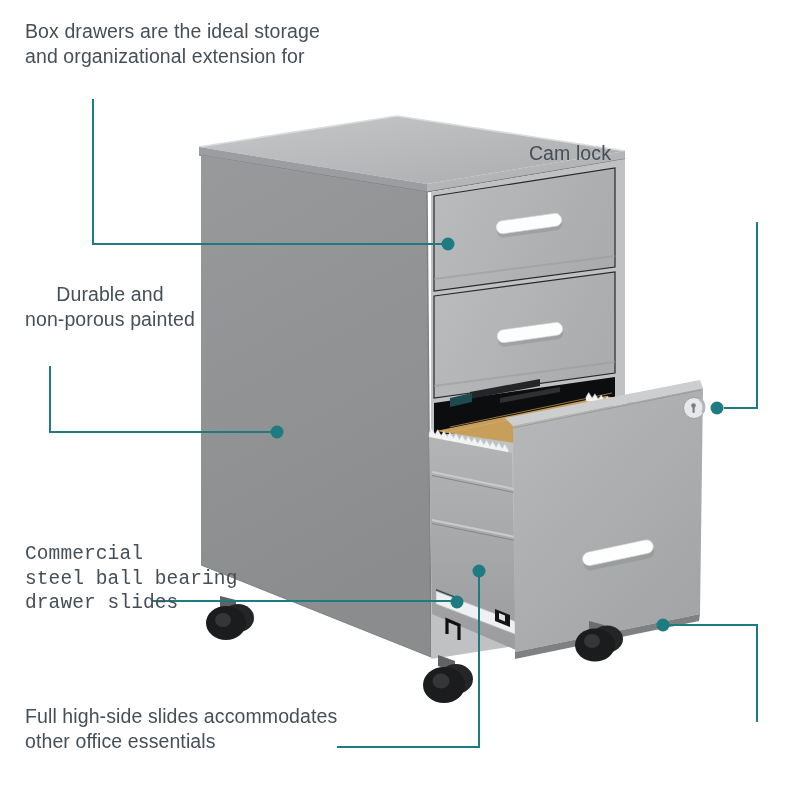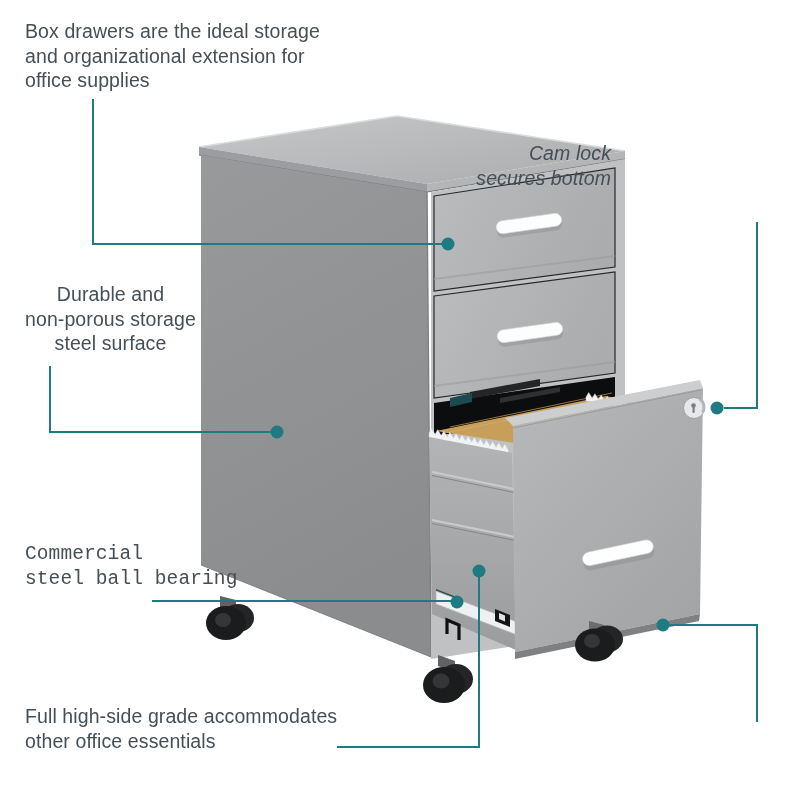--- a/index.html
+++ b/index.html
@@ -2,21 +2,21 @@
 <html style="--accent: #1e7b82; --text: #454f58; --bg: #ffffff; --cabinet-gray: #b1b3b5; --side-panel-gray: #919395; --folder-tan: #c79f5b; --caster-black: #1b1c1e;"><head>
 <meta charset="utf-8">
 <style>
   html,body{margin:0;padding:0;background:#fff;}
   body{width:800px;height:800px;position:relative;overflow:hidden;
        font-family:"Liberation Sans","DejaVu Sans",sans-serif;}
   .stage{position:absolute;inset:0;width:636px;height:800px;border-radius:27px;}
   svg{position:absolute;left:0;top:0;}
   .callout{position:absolute;font-size:19.5px;line-height:24.5px;color:var(--text,#454f58);
            letter-spacing:.1px;white-space:nowrap;}
-  .callout.right{text-align:right;font-style:italic;}
+  .callout.right{text-align:right;}
   .cline{stroke:var(--accent,#1e7b82);stroke-width:2;fill:none;}
   .cdot{fill:var(--accent,#1e7b82);}
 </style>
 </head>
 <body>
 
 <div class="stage">
 
   <svg width="800" height="800" viewBox="0 0 800 800" role="img" aria-label="Gray three-drawer mobile file cabinet on casters with bottom drawer open showing a hanging file folder rail">
     <defs>
@@ -168,38 +168,36 @@
     </g>
     <g>
       <polyline class="cline" points="669,625 757,625 757,722"></polyline>
       <circle class="cdot" cx="663" cy="625" r="6.5"></circle>
     </g>
   </svg>
 
   <div class="callout" style="left:25px;top:19px;">
     <div>Box drawers are the ideal storage</div>
     <div>and organizational extension for</div>
-    <div>office supplies</div>
   </div>
 
   <div class="callout right" style="right:25px;top:141px;">
     <div>Cam lock</div>
-    <div>secures bottom</div>
   </div>
 
   <div class="callout" style="left:25px;top:282px;text-align:center;">
     <div>Durable and</div>
-    <div>non-porous storage</div>
-    <div>steel surface</div>
+    <div>non-porous painted</div>
   </div>
 
   <div class="callout" style="left:25px;top:542px;font-family:Liberation Mono, monospace;">
     <div>Commercial</div>
     <div>steel ball bearing</div>
+    <div>drawer slides</div>
   </div>
 
   <div class="callout" style="left:25px;top:704px;">
-    <div>Full high-side grade accommodates</div>
+    <div>Full high-side slides accommodates</div>
     <div>other office essentials</div>
   </div>
 
 
 </div>
 
 </body></html>

